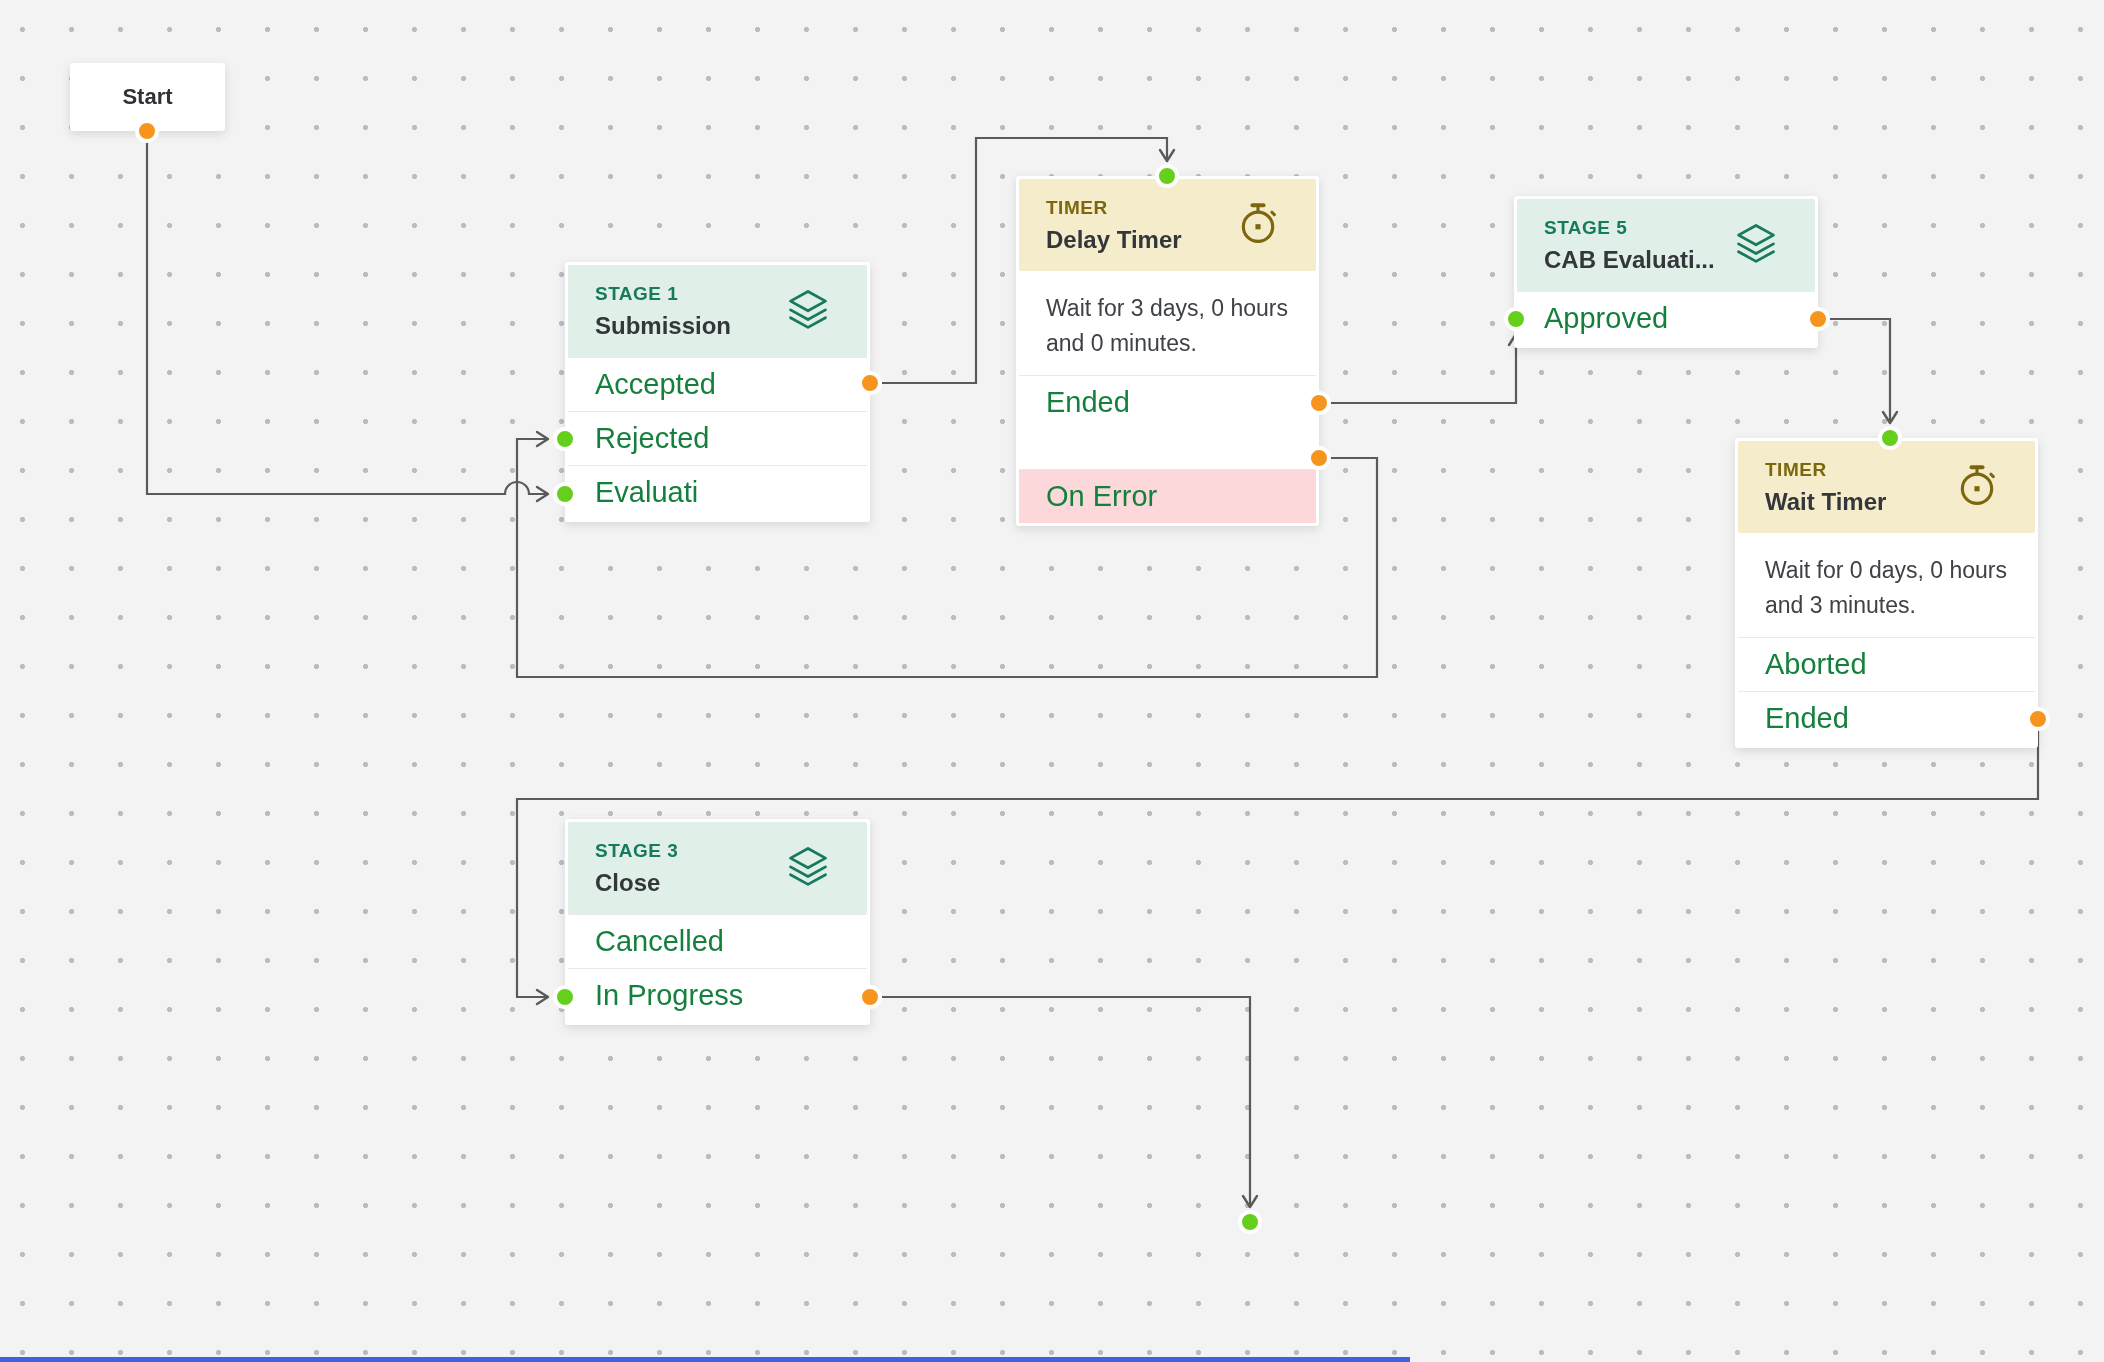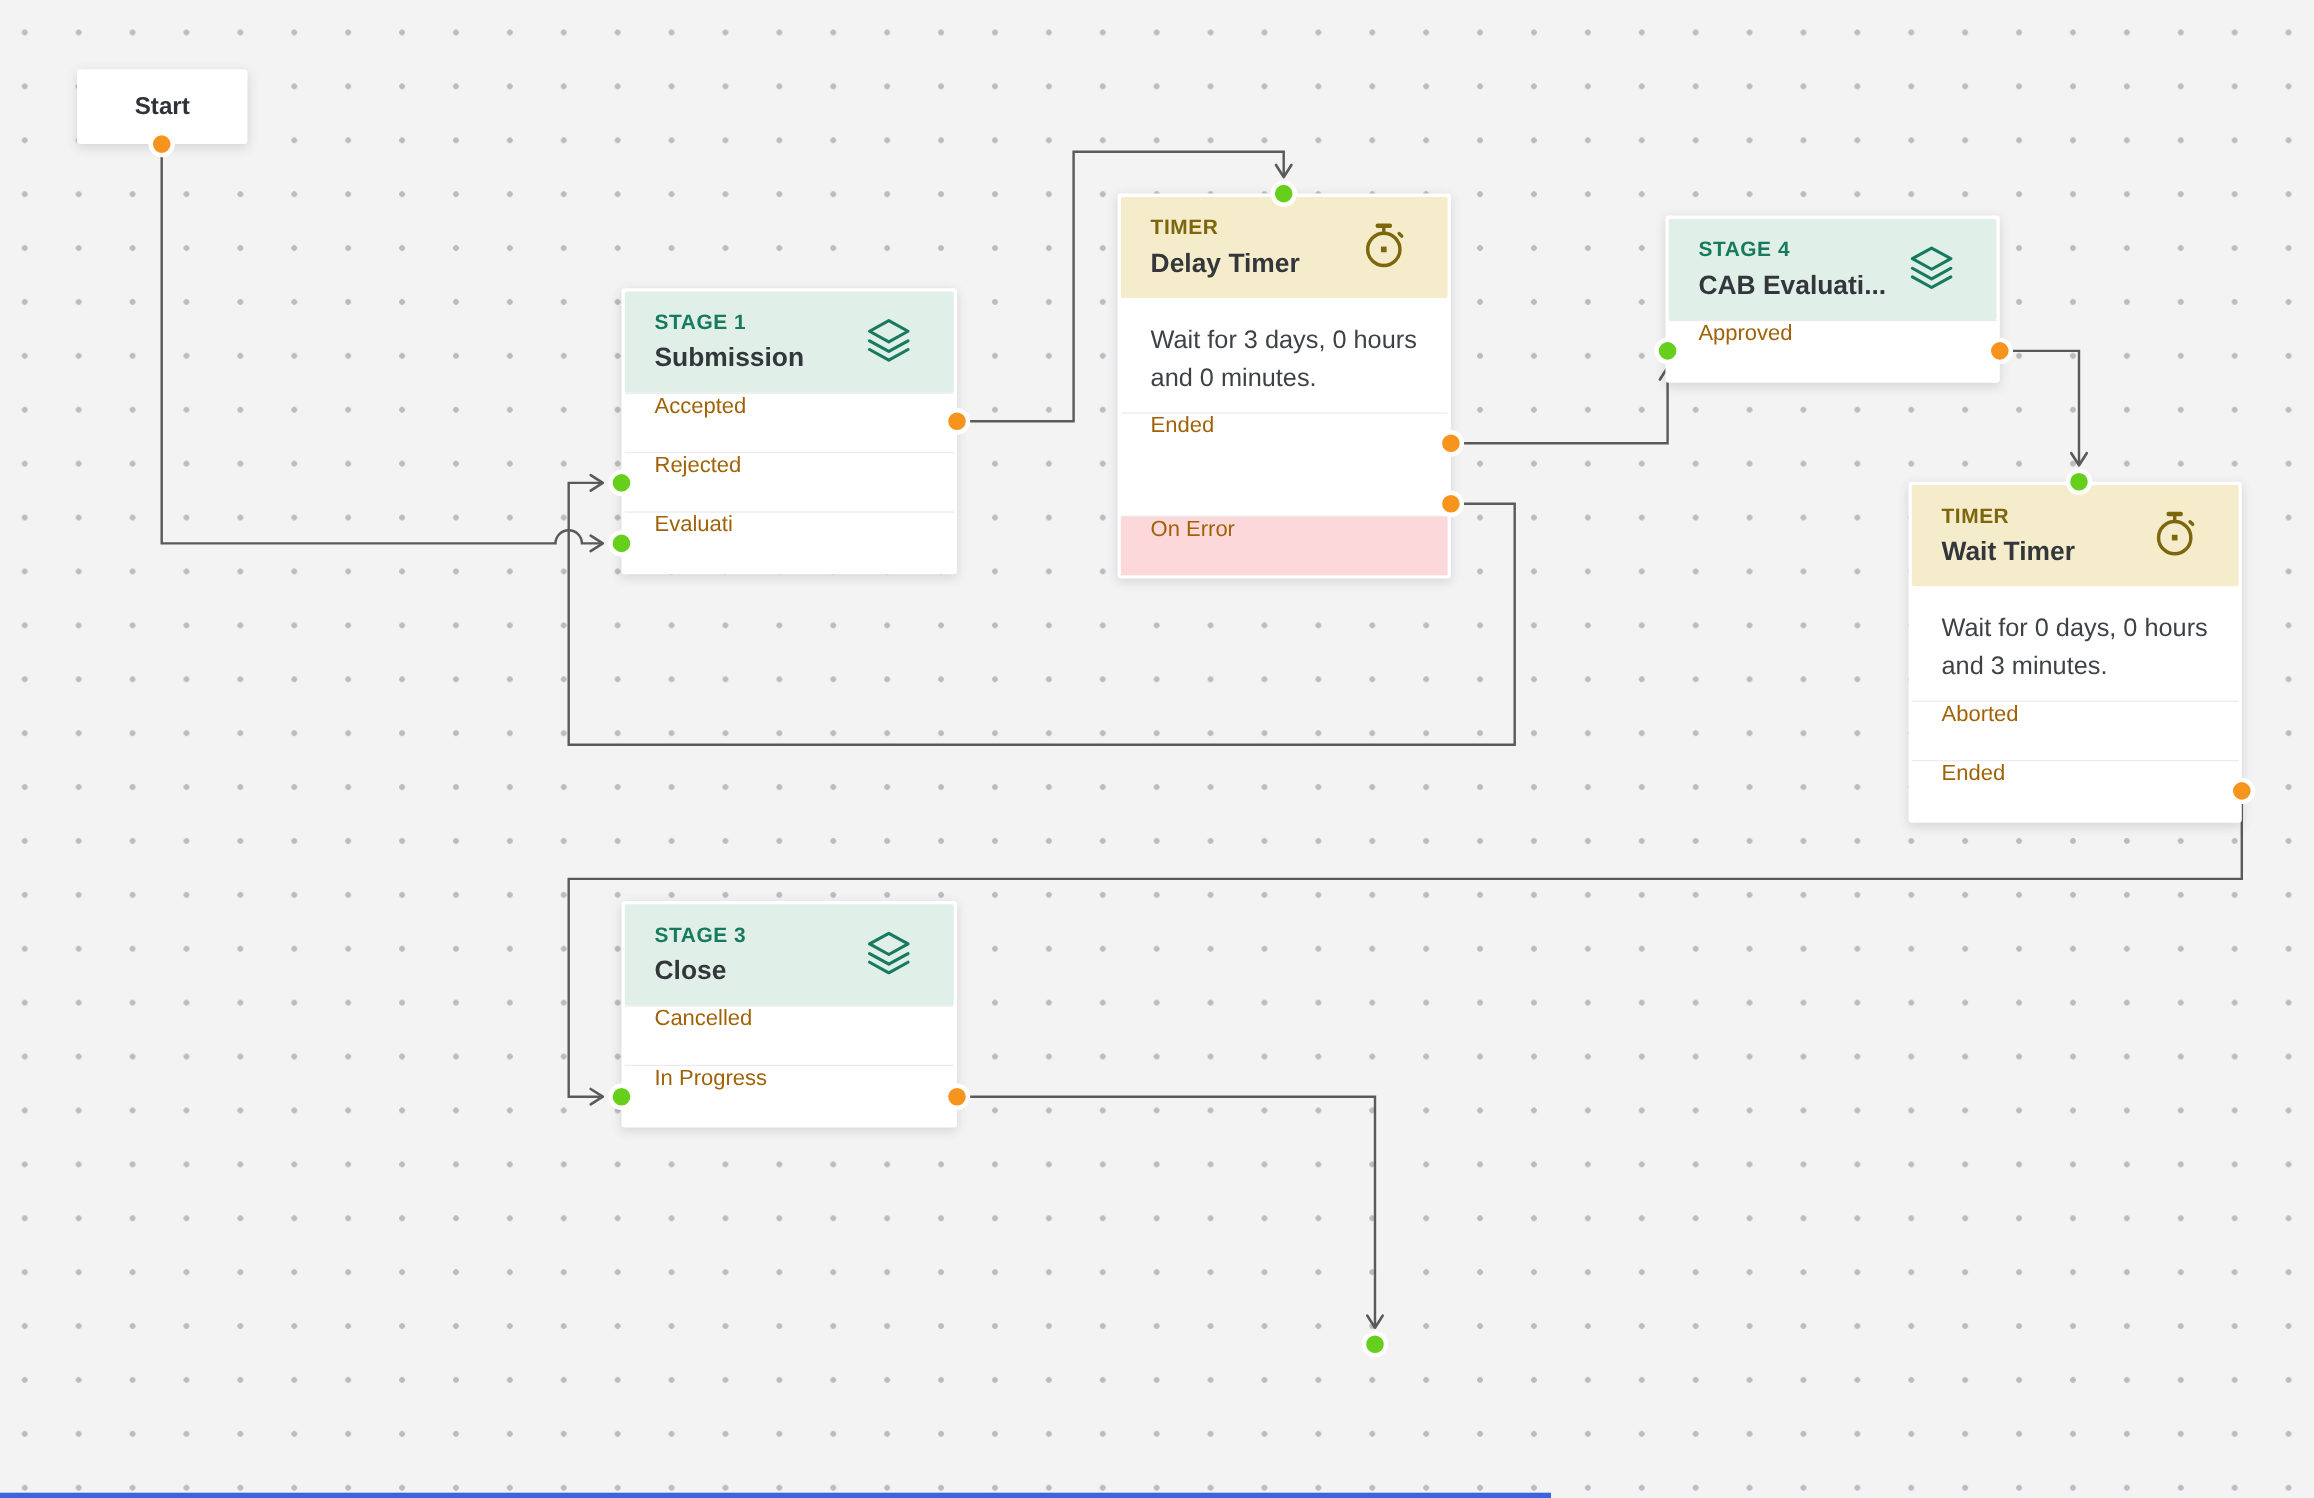--- a/index.html
+++ b/index.html
@@ -23,22 +23,22 @@
   .kind{font-size:19px;font-weight:700;letter-spacing:.5px;line-height:1;margin-bottom:9px;}
   .stage .kind{color:#177a5f;}
   .timer .kind{color:#7c660e;}
   .title{font-size:24px;font-weight:700;color:#33363b;line-height:1.2;white-space:nowrap;}
   .hicon{margin-top:4px;}
   .stage .hicon{color:#177a5f;}
   .timer .hicon{color:#7c660e;}
   .desc{height:104px;box-sizing:border-box;padding:20px 26px 0 27px;
         font-size:23px;line-height:35px;color:#3e4146;}
   .row{height:54px;box-sizing:border-box;border-top:1px solid #e9e8ea;
-        display:flex;align-items:flex-start;padding-left:27px;
-        font-size:20px;color:#a16207;background:#fff;}
+        display:flex;align-items:center;padding-left:27px;
+        font-size:29px;color:#15803d;background:#fff;}
   .row.err{background:#fcd8da;margin-top:40px;}
   .port{position:absolute;width:16px;height:16px;border-radius:50%;
         border:4px solid #fff;z-index:3;}
   .port.out{background:#f7941d;}
   .port.in{background:#66cf1c;}
   .hscroll{position:absolute;left:0;bottom:0;width:1410px;height:5px;
         background:#3d63dd;z-index:4;}
 </style>
 </head>
 <body>
@@ -110,21 +110,21 @@
       <span>Ended</span>
     </div>
     <div class="row err">
       <span>On Error</span>
     </div>
   </div>
 
   <div class="node stage" style="left:1514px;top:196px;width:304px;">
     <div class="node-header">
       <div>
-        <div class="kind">STAGE 4</div>
+        <div class="kind">STAGE 5</div>
         <div class="title">CAB Evaluati...</div>
       </div>
       <span class="hicon">
         <svg width="46" height="42" viewBox="0 0 24 24" fill="none" stroke="currentColor" stroke-width="1.6" stroke-linejoin="round" stroke-linecap="round">
           <polygon points="12 2 22 7.5 12 13 2 7.5"></polygon>
           <polyline points="2 12.5 12 18 22 12.5"></polyline>
           <polyline points="2 17 12 22.5 22 17"></polyline>
         </svg>
       </span>
     </div>

